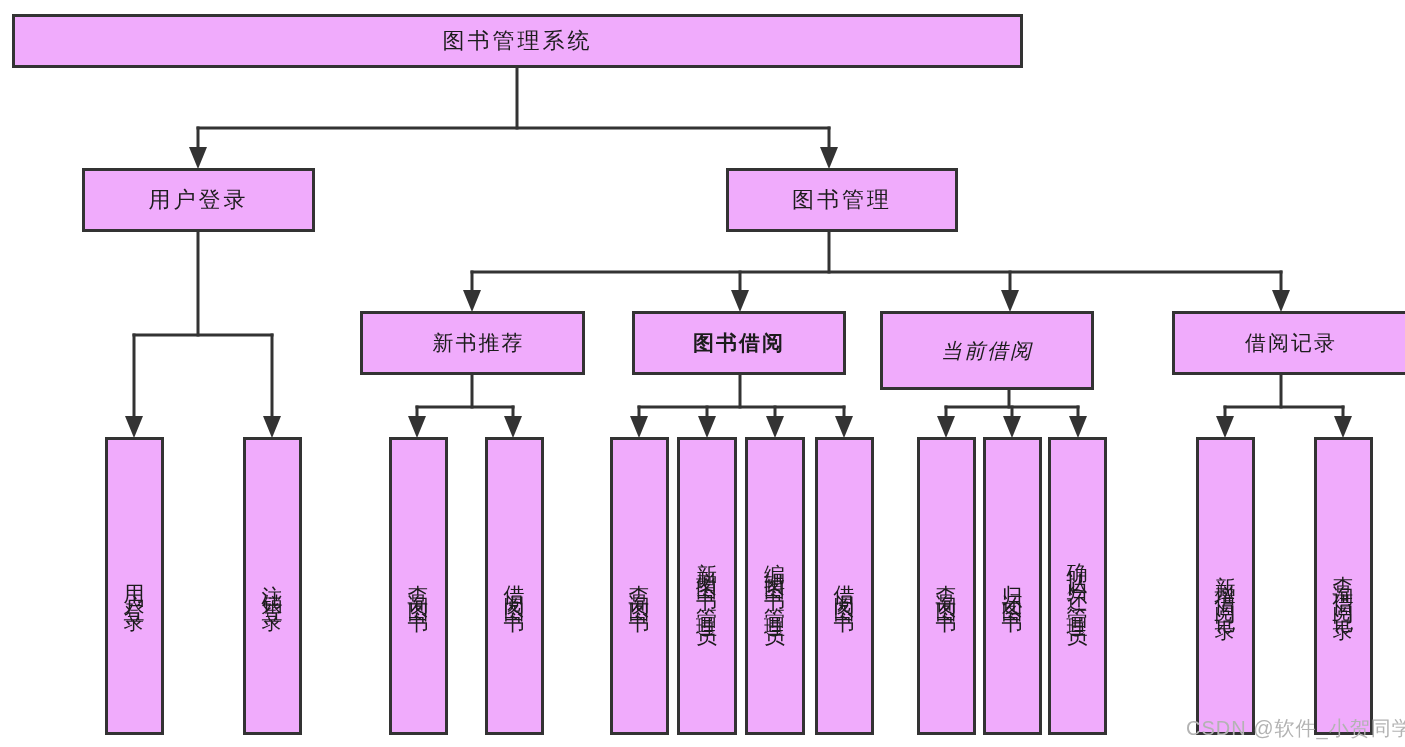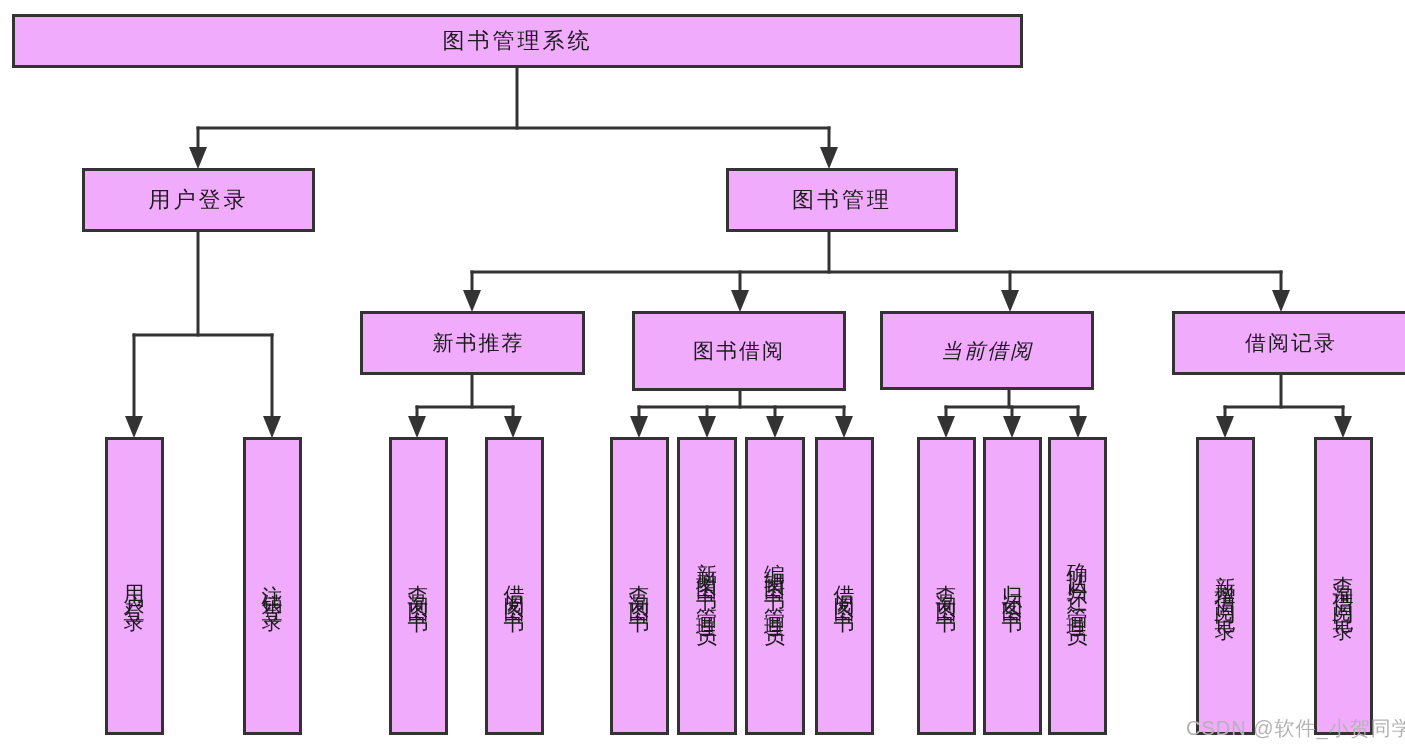--- a/index.html
+++ b/index.html
@@ -103,21 +103,21 @@
   <div class="node" style="left:82px; top:168px; width:233px; height:64px;">
     <span class="h-label">用户登录</span>
   </div>
   <div class="node" style="left:713px; top:168px; width:232px; height:64px;margin-left:13px;">
     <span class="h-label">图书管理</span>
   </div>
 
   <div class="node l3" style="left:360px; top:311px; width:225px; height:64px;padding-left:12px;">
     <span class="h-label">新书推荐</span>
   </div>
-  <div class="node l3" style="left:632px; top:311px; width:214px; height:80px;">
+  <div class="node l3" style="left:632px; top:311px; width:214px; height:64px;font-weight:bold;">
     <span class="h-label">图书借阅</span>
   </div>
   <div class="node l3" style="left:880px; top:311px; width:214px; height:79px;font-style:italic;">
     <span class="h-label">当前借阅</span>
   </div>
   <div class="node l3" style="left:1172px; top:311px; width:238px; height:64px;">
     <span class="h-label">借阅记录</span>
   </div>
 
   <div class="node leaf" style="left:105px;">

